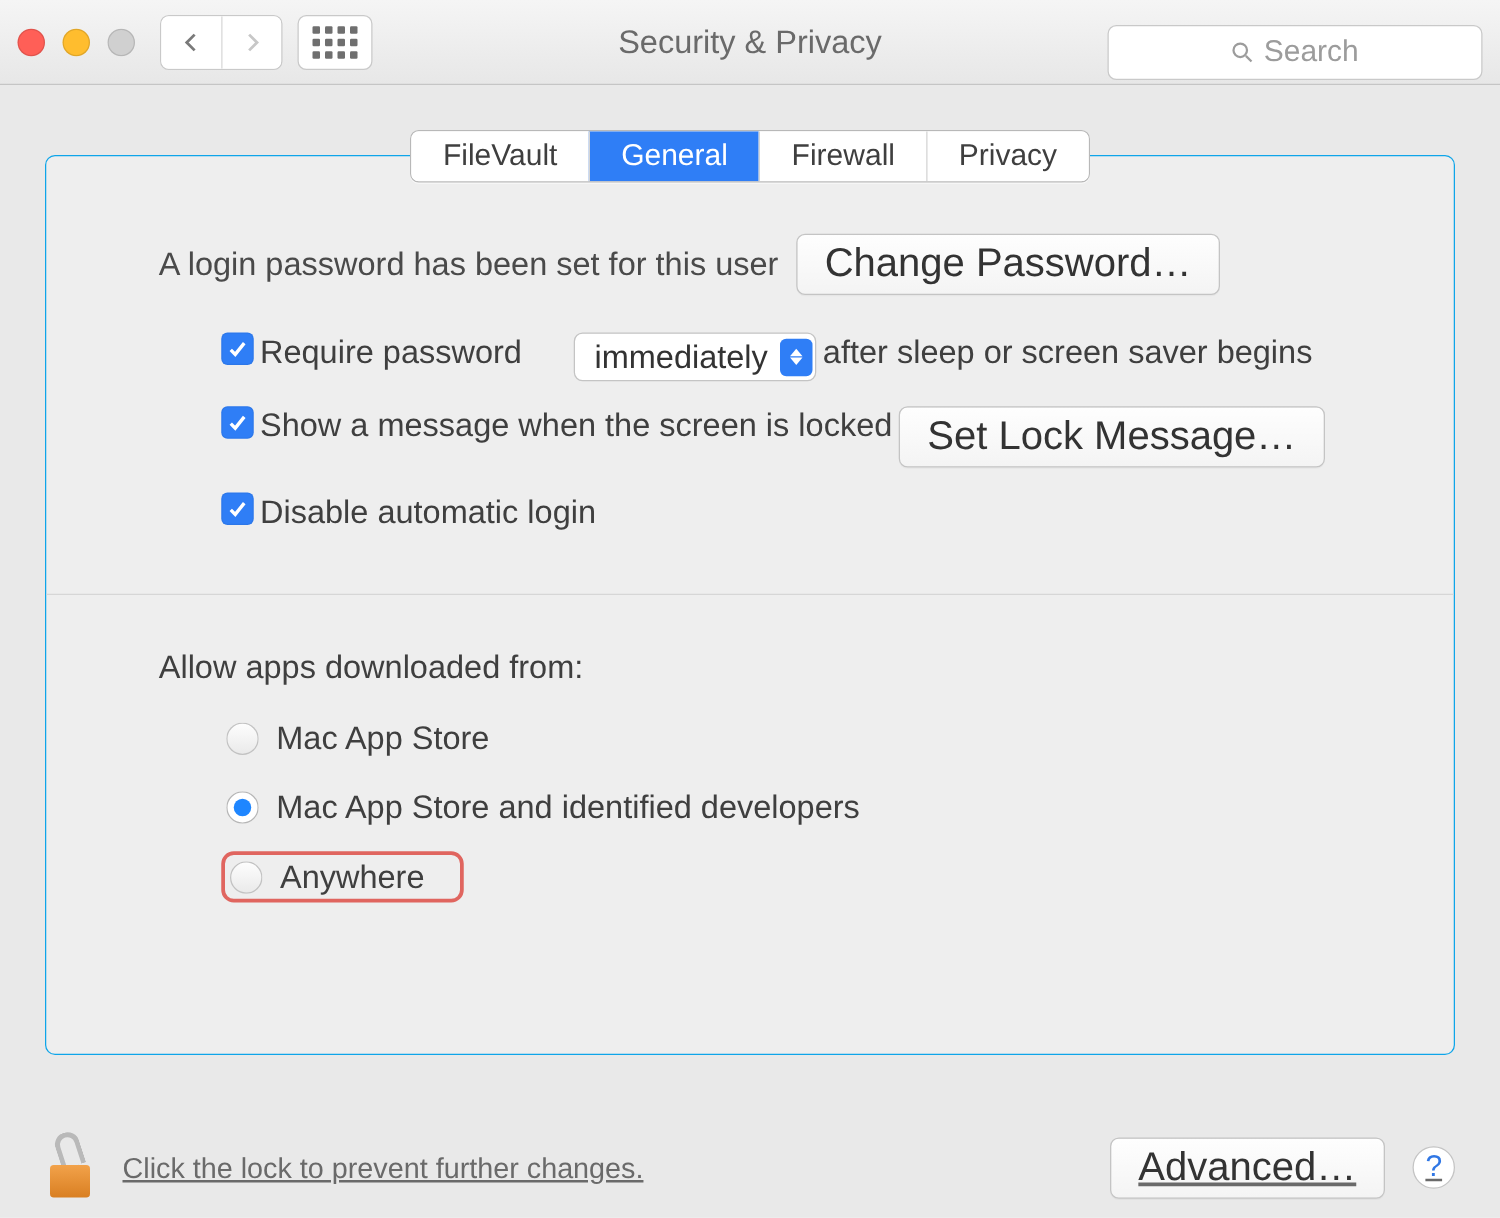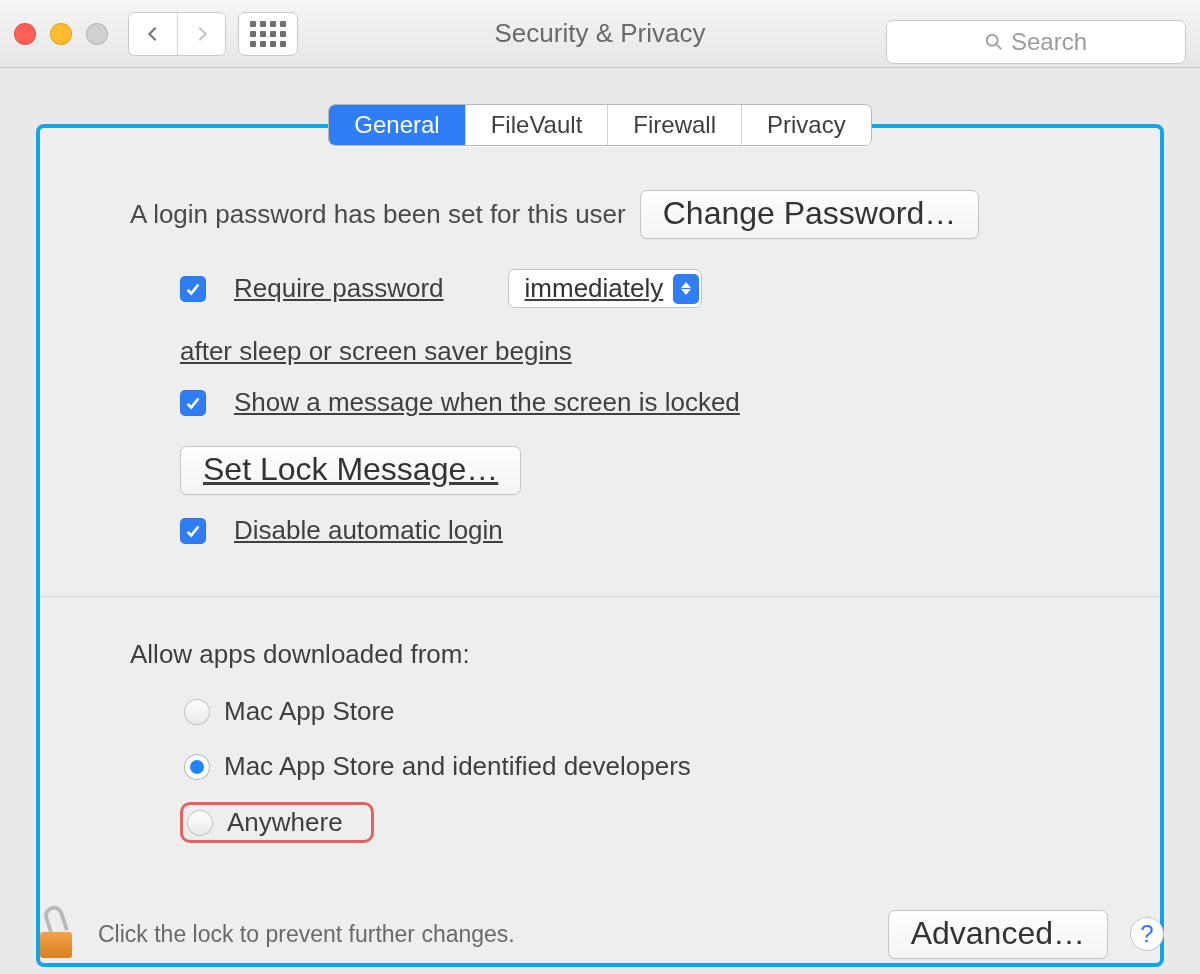--- a/index.html
+++ b/index.html
@@ -40,39 +40,39 @@
   .search svg { width:18px; height:18px; stroke:#9c9c9c; stroke-width:2; fill:none; }
   
   .window-body { position:relative; padding: 36px 36px 0 36px; }
   .tabbar { display:flex; justify-content:center; position:relative; z-index:2;}
   .tabs { display:flex; border:1px solid #b8b8b8; border-radius:7px; overflow:hidden; background:#fff; box-shadow:0 1px 0 rgba(255,255,255,.6);}
   .tab { padding:6px 25px; font-size:24px; color:#3f3f3f; cursor:pointer; background:#fff;}
   .tab + .tab { border-left:1px solid #d4d4d4; }
   .tab.active { background:#2f7ef6; color:#fff; }
   .panel {
     margin-top:-22px;
-    border:4px solid #0ea5e9;
+    border:1px solid #0ea5e9;
     border-radius:8px;
     background:#eeeeee;
     padding:62px 60px 120px 90px;
     min-height:720px;
     position:relative;
   }
   .row { display:flex; align-items:center; gap:14px; font-size:26px; color:#4a4a4a; }
   .btn {
     background:linear-gradient(#fefefe,#f4f4f4);
     border:1px solid #c4c4c4;
     border-radius:7px;
     padding:4px 22px 6px;
     font-size:32px; color:#333;
     cursor:pointer;
     box-shadow:0 1px 0 rgba(0,0,0,.03);
   }
   .opts { margin-top:30px; margin-left:50px; display:flex; flex-direction:column; gap:20px; font-size:26px; }
-  .cb-row { display:flex; align-items:center; gap:28px; flex-wrap:wrap;text-decoration:underline;}
+  .cb-row { display:flex; gap:5px; flex-wrap:wrap;}
   .checkbox {
     width:26px; height:26px; border-radius:5px; background:#2f7ef6; display:flex; align-items:center; justify-content:center;
     box-shadow:inset 0 0 0 1px rgba(0,0,0,.05);
   }
   .checkbox svg { width:18px; height:18px; stroke:#fff; stroke-width:3; fill:none; }
   .select {
     display:flex; align-items:center; gap:10px;
     background:#fff; border:1px solid #c4c4c4; border-radius:7px; padding:3px 2px 3px 16px; font-size:26px; color:#333;margin-left:36px;
   }
   .select .stepper { width:26px; height:30px; background:#2f7ef6; border-radius:5px; display:flex; flex-direction:column; align-items:center; justify-content:center; gap:1px;}
@@ -86,21 +86,21 @@
     width:26px; height:26px; border-radius:50%; background:linear-gradient(#fefefe,#e9e9e9);
     box-shadow:inset 0 0 0 1px #c2c2c2; display:flex; align-items:center; justify-content:center;
   }
   .radio.selected { background:#fff; box-shadow:inset 0 0 0 1px #b6b6b6; }
   .radio.selected::after { content:""; width:14px; height:14px; border-radius:50%; background:#1e86ff; }
   .highlight { border:3px solid #e0655f; border-radius:10px; width:fit-content; padding:2px 28px 2px 4px;}
   
   .footer {
     position:absolute; bottom:0; left:0; right:0; height:80px;
     display:flex; align-items:center; padding:0 36px; gap:22px;
-    font-size:23px; color:#6a6a6a;
+    font-size:23px; color:#6a6a6a;text-decoration:underline;
   }
   .lock-icon { width:40px; height:48px; position:relative; }
   .lock-body { position:absolute; bottom:0; left:4px; width:32px; height:26px; background:linear-gradient(#f2a24a,#d97f22); border-radius:3px;}
   .lock-shackle { position:absolute; top:-2px; left:14px; width:20px; height:28px; border:4px solid #b9b9b9; border-bottom:none; border-radius:12px 12px 0 0; transform:rotate(-18deg); transform-origin:bottom left;}
   .footer .spacer { flex:1; }
   .help {
     width:34px; height:34px; border-radius:50%; border:1px solid #c4c4c4; background:#fff;
     display:flex; align-items:center; justify-content:center; color:#3077e5; font-size:24px; cursor:pointer;
   }
 </style>
@@ -150,22 +150,22 @@
         </svg>
       <span>Search</span>
     </div>
   </div>
 </div>
 
 <div class="window-body">
 
   <div class="tabbar">
     <div class="tabs">
+      <div class="tab">FileVault</div>
       <div class="tab active">General</div>
-      <div class="tab">FileVault</div>
       <div class="tab">Firewall</div>
       <div class="tab">Privacy</div>
     </div>
   </div>
 
   <div class="panel">
 
     <div class="row">
       <span>A login password has been set for this user</span>
       <button class="btn">Change Password…</button>

